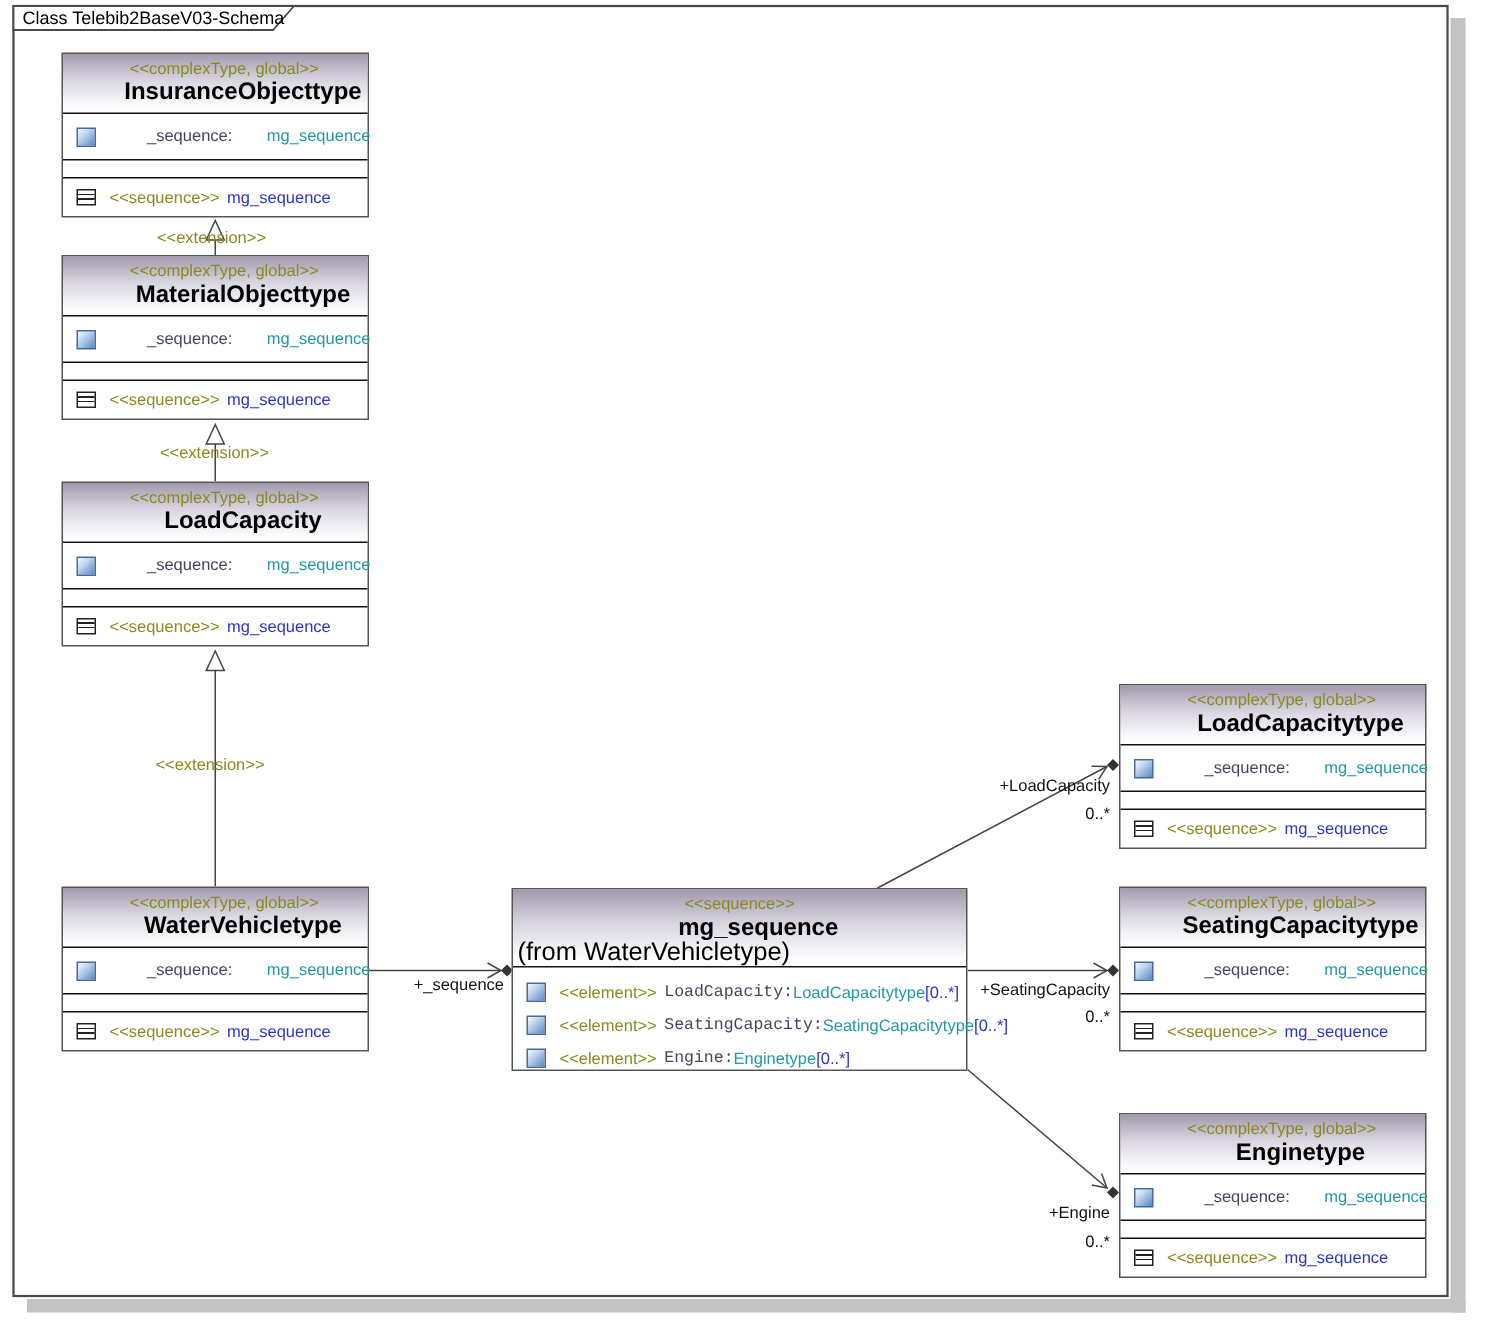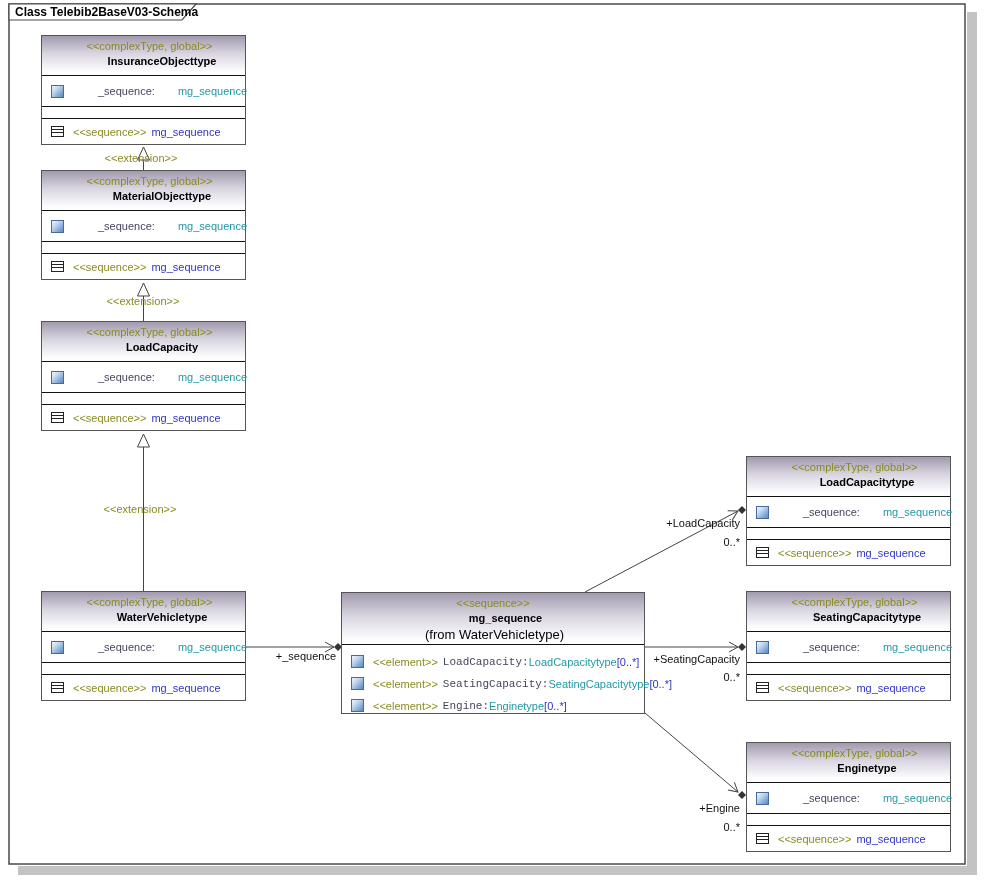--- a/index.html
+++ b/index.html
@@ -4,30 +4,30 @@
 <style>
   * { margin:0; padding:0; box-sizing:border-box; }
   html,body { background:#fff; }
   body { font-family:"Liberation Sans", sans-serif; }
   #canvas { position:relative; width:991px; height:885px; background:#fff; overflow:hidden; }
 
   
   .shadow-right  { position:absolute; left:967px; top:12px;  width:10px; height:863px; background:#c3c3c3; }
   .shadow-bottom { position:absolute; left:18px;  top:866px; width:959px; height:9px;  background:#c3c3c3; }
 
-  .diagram-title { position:absolute; left:15px; top:5px; font-size:12px; font-weight:bold; color:#000; white-space:nowrap; }
+  .diagram-title { position:absolute; left:15px; top:5px; font-size:12px; font-weight:normal; color:#000; white-space:nowrap; }
 
   
   .classbox { position:absolute; background:#fff; border:1px solid #555; font-size:11px; color:#000; }
   .cb-header { border-bottom:1px solid #111; text-align:center; padding-top:3px;
                background:linear-gradient(to bottom, #a29aae 0%, #d8d5e0 45%, #fcfcfe 90%, #ffffff 100%); }
   .simple .cb-header { height:40px;padding-left:12px; }
   .cb-stereo { font-size:11px; color:#8a8a20; line-height:14px; }
-  .cb-name   { font-size:11px; font-weight:bold; color:#000; line-height:17px;margin-left:25px; }
-  .cb-from   { font-size:13px; color:#000; text-align:center; padding-left:3px; line-height:15px; }
+  .cb-name   { font-size:16px; font-weight:bold; color:#000; line-height:17px;margin-left:25px; }
+  .cb-from   { font-size:17px; color:#000; text-align:left; padding-left:3px; line-height:15px; }
   .cb-attr { height:31px; border-bottom:1px solid #111; display:flex; align-items:center; padding-left:9px;gap:23px; }
   .cb-gap  { height:12px; border-bottom:1px solid #111; }
   .cb-ops  { height:25px; display:flex; align-items:center; padding-left:9px; }
 
   .attr-icon { width:13px; height:13px; flex:0 0 13px; margin-right:11px; border:1px solid #47699b;
                background:linear-gradient(135deg,#f0f6fd 0%, #c3d8f0 35%, #7fa6d4 75%, #5d87bd 100%); }
   .op-icon   { width:13px; height:11px; flex:0 0 13px; margin-right:9px; border:1px solid #222;
                background:linear-gradient(to bottom,#fff 0 2px,#222 2px 3px,#fff 3px 5px,#222 5px 6px,#fff 6px 9px); }
   .el-icon   { width:13px; height:13px; flex:0 0 13px; margin-right:9px; border:1px solid #47699b;
                background:linear-gradient(135deg,#f0f6fd 0%, #c3d8f0 35%, #7fa6d4 75%, #5d87bd 100%); }

